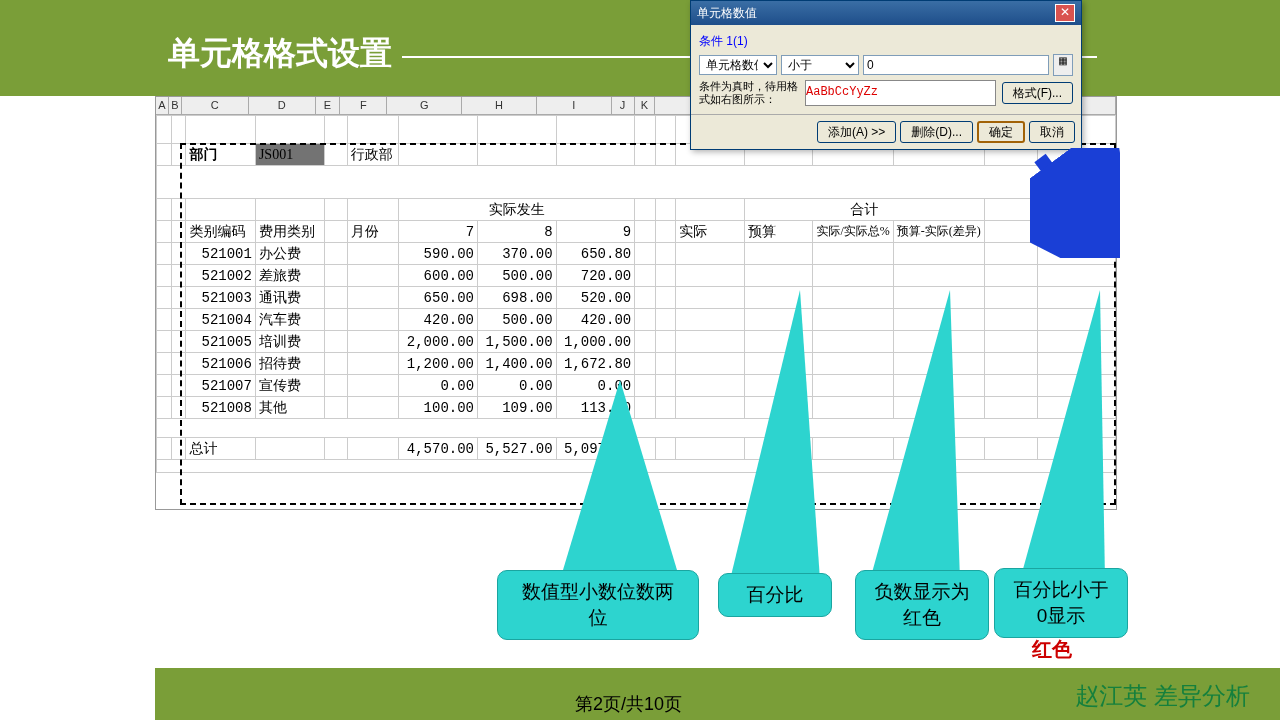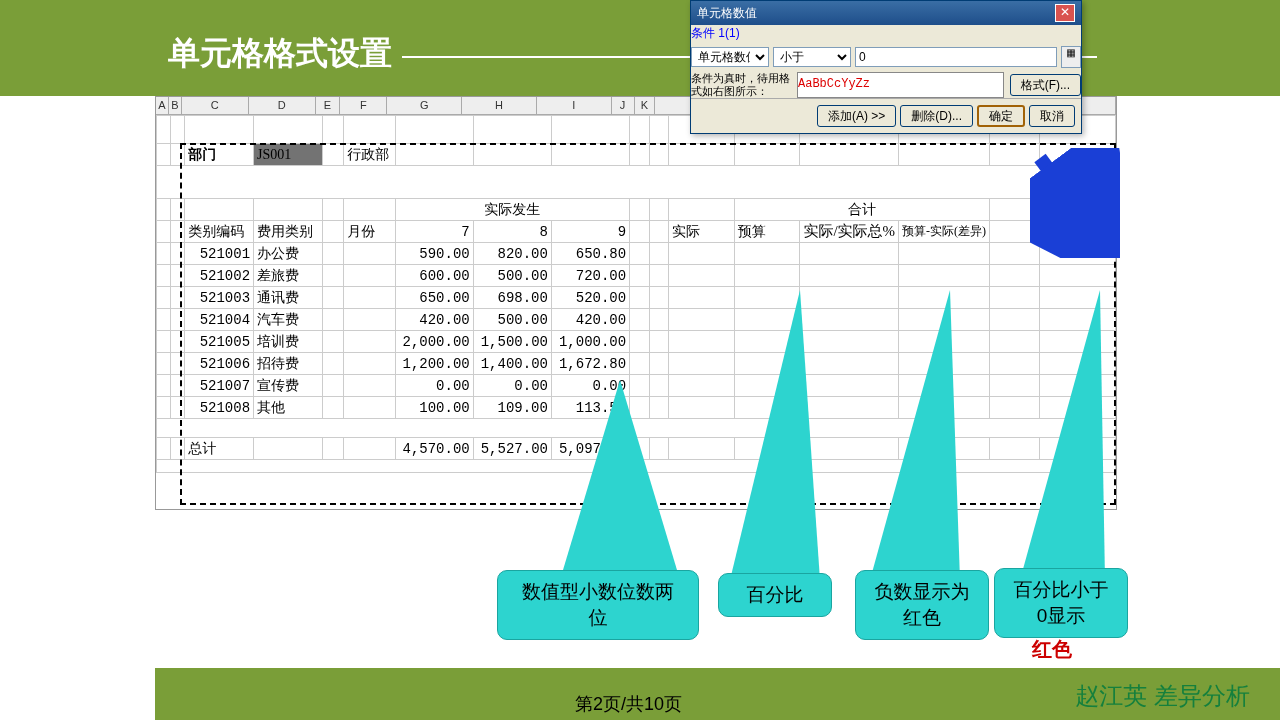--- a/index.html
+++ b/index.html
@@ -14,21 +14,21 @@
 .grid{position:relative}
 .grid table{border-collapse:collapse;font-size:14px;font-family:"SimSun",serif;width:100%}
 .grid td{border:1px solid #ccc;height:21px;padding:0 3px;white-space:nowrap}
 .sect{position:absolute;border:2px dashed #000;pointer-events:none}
 .js{background:#737373}
 .num{text-align:right;font-family:"Courier New",monospace}
 .hd{text-align:center}
 .dlg{position:absolute;left:690px;top:0;width:390px;background:#ece9d8;border:1px solid #003c74;font-size:12px;box-shadow:2px 2px 6px rgba(0,0,0,.3)}
 .dlg-title{background:linear-gradient(#3a6ea5,#1e4e8a);color:#fff;padding:3px 6px;display:flex;justify-content:space-between;align-items:center;font-size:12px}
 .close-x{width:18px;height:16px;background:#d9534f;color:#fff;text-align:center;line-height:15px;border:1px solid #fff;font-size:12px;cursor:pointer}
-.dlg-body{padding:0;font-size:12px}
+.dlg-body{padding:8px;font-size:12px}
 .cond{color:#00f;margin-bottom:4px}
 .row1{display:flex;gap:4px;align-items:center;margin-bottom:4px}
 .sel{border:1px solid #7f9db9;background:#fff;height:20px;padding:0 2px;font-size:12px}
 .inp{border:1px solid #7f9db9;background:#fff;height:18px;flex:1;padding:0 3px;font-size:12px}
 .icon-btn{width:18px;height:20px;border:1px solid #7f9db9;background:#eee;text-align:center;font-size:10px;cursor:pointer}
 .row2{display:flex;gap:6px;align-items:center}
 .preview{flex:1;border:1px solid #888;background:#fff;height:24px;text-align:left;color:#d00;font-family:"Courier New";line-height:23px}
 .btn{border:1px solid #003c74;background:#ece9d8;padding:1px 10px;font-size:12px;border-radius:3px;cursor:pointer;height:22px}
 .dlg-foot{display:flex;justify-content:flex-end;gap:4px;padding:6px;border-top:1px solid #aaa;background:#ece9d8}
 .arrow{position:absolute;left:1030px;top:148px}
@@ -133,36 +133,36 @@
           <td>费用类别</td>
           <td></td>
           <td>月份</td>
           <td class="num">7</td>
           <td class="num">8</td>
           <td class="num">9</td>
           <td></td>
               <td></td>
           <td>实际</td>
           <td>预算</td>
-          <td class="hd" style="font-size:15px">实际/实际总%</td>
+          <td class="hd" style="font-size:12px">实际/实际总%</td>
           <td class="hd" style="font-size:12px">预算-实际(差异)</td>
           <td></td>
           <td>差异率%</td>
         </tr>
         </tbody>
           <tbody id="data-rows">
             <tr>
               <td></td>
               <td></td>
               <td class="num">521001</td>
               <td>办公费</td>
               <td></td>
               <td></td>
               <td class="num">590.00</td>
-              <td class="num">820.00</td>
+              <td class="num">370.00</td>
               <td class="num">650.80</td>
               <td></td>
               <td></td>
               <td></td>
               <td></td>
               <td></td>
               <td></td>
               <td></td>
               <td></td>
             </tr>

